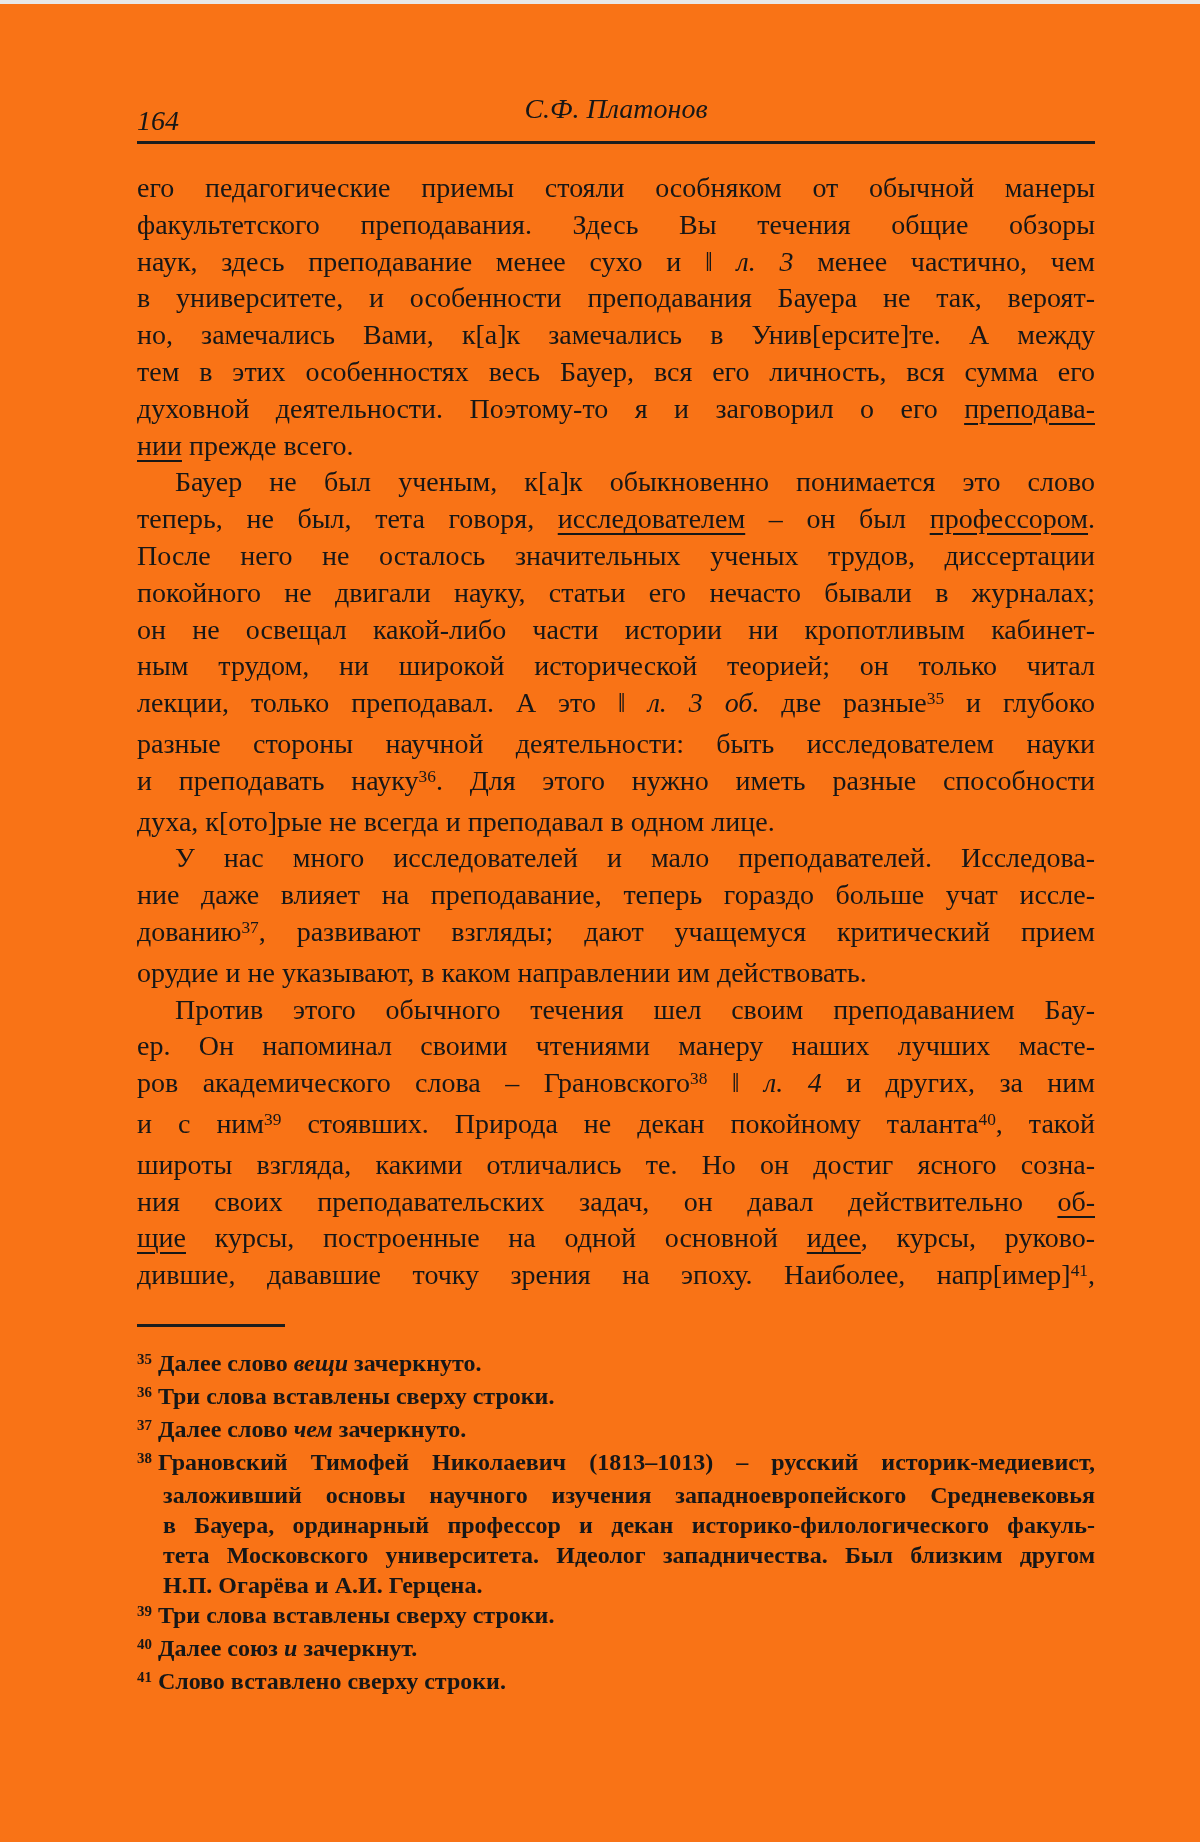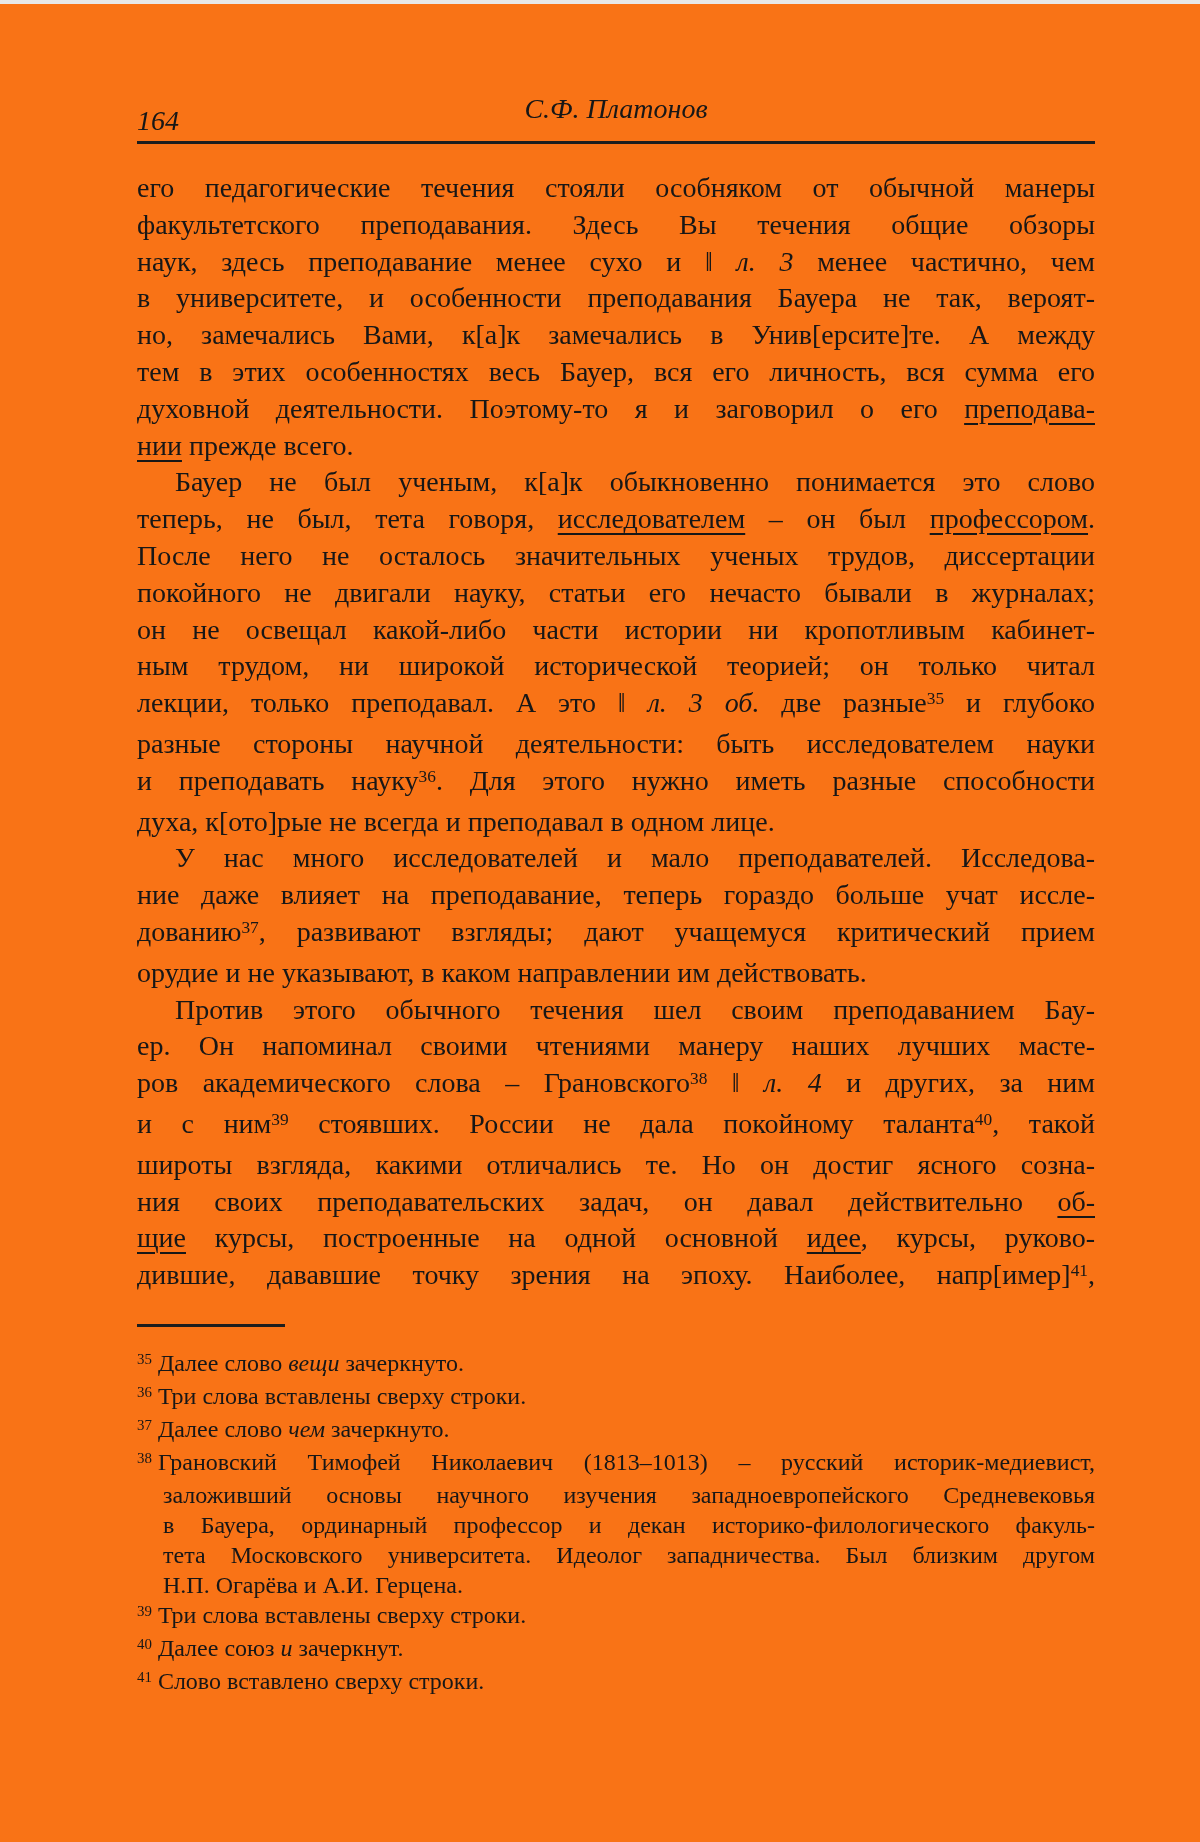--- a/index.html
+++ b/index.html
@@ -39,41 +39,42 @@
   .para.indent .ln:first-child{text-indent:38px;}
   .s-i{font-style:italic;}
   .s-u{text-decoration:underline;text-decoration-thickness:2px;text-underline-offset:5px;}
   .s-sup{font-size:0.62em;position:relative;top:-0.45em;}
   
   .fn-sep{margin-top:26px;width:148px;height:3px;background:#1d1d1d;}
   .footnotes{
     margin-top:21px;
     font-size:24px;
     line-height:30px;
+    font-weight:bold;
   }
   .fn{padding-left:26px;}
   .fn .ln:first-child{text-indent:-26px;}
   .fn-num{font-size:0.62em;position:relative;top:-0.45em;margin-right:6px;}
 </style>
 </head>
 <body>
 
 <div class="page">
   <div class="content">
 
     <div class="header">
       <span class="page-number">164</span>
       <span class="running-title">С.Ф. Платонов</span>
     </div>
 
     <div class="header-rule"></div>
 
     <div class="body-text">
         <div class="para">
-          <div class="ln j"><span>его педагогические течения стояли особняком от обычной манеры</span></div>
+          <div class="ln j"><span>его педагогические приемы стояли особняком от обычной манеры</span></div>
           <div class="ln j"><span>факультетского преподавания. Здесь Вы течения общие обзоры</span></div>
           <div class="ln j"><span>наук, здесь преподавание менее сухо и ‖ </span><span class="s-i">л. 3</span><span> менее частично, чем</span></div>
           <div class="ln j"><span>в университете, и особенности преподавания Бауера не так, вероят-</span></div>
           <div class="ln j"><span>но, замечались Вами, к[а]к замечались в Унив[ерсите]те. А между</span></div>
           <div class="ln j"><span>тем в этих особенностях весь Бауер, вся его личность, вся сумма его</span></div>
           <div class="ln j"><span>духовной деятельности. Поэтому-то я и заговорил о его </span><span class="s-u">преподава-</span></div>
           <div class="ln"><span class="s-u">нии</span><span> прежде всего.</span></div>
         </div>
         <div class="para indent">
           <div class="ln j"><span>Бауер не был ученым, к[а]к обыкновенно понимается это слово</span></div>
@@ -90,21 +91,21 @@
         <div class="para indent">
           <div class="ln j"><span>У нас много исследователей и мало преподавателей. Исследова-</span></div>
           <div class="ln j"><span>ние даже влияет на преподавание, теперь гораздо больше учат иссле-</span></div>
           <div class="ln j"><span>дованию</span><span class="s-sup">37</span><span>, развивают взгляды; дают учащемуся критический прием</span></div>
           <div class="ln"><span>орудие и не указывают, в каком направлении им действовать.</span></div>
         </div>
         <div class="para indent">
           <div class="ln j"><span>Против этого обычного течения шел своим преподаванием Бау-</span></div>
           <div class="ln j"><span>ер. Он напоминал своими чтениями манеру наших лучших масте-</span></div>
           <div class="ln j"><span>ров академического слова – Грановского</span><span class="s-sup">38</span><span> ‖ </span><span class="s-i">л. 4</span><span> и других, за ним</span></div>
-          <div class="ln j"><span>и с ним</span><span class="s-sup">39</span><span> стоявших. России не дала покойному таланта</span><span class="s-sup">40</span><span>, такой</span></div>
+          <div class="ln j"><span>и с ним</span><span class="s-sup">39</span><span> стоявших. Природа не декан покойному таланта</span><span class="s-sup">40</span><span>, такой</span></div>
           <div class="ln j"><span>широты взгляда, какими отличались те. Но он достиг ясного созна-</span></div>
           <div class="ln j"><span>ния своих преподавательских задач, он давал действительно </span><span class="s-u">об-</span></div>
           <div class="ln j"><span class="s-u">щие</span><span> курсы, построенные на одной основной </span><span class="s-u">идее</span><span>, курсы, руково-</span></div>
           <div class="ln j"><span>дившие, дававшие точку зрения на эпоху. Наиболее, напр[имер]</span><span class="s-sup">41</span><span>,</span></div>
         </div>
       </div>
 
     <div class="fn-sep"></div>
 
     <div class="footnotes">

